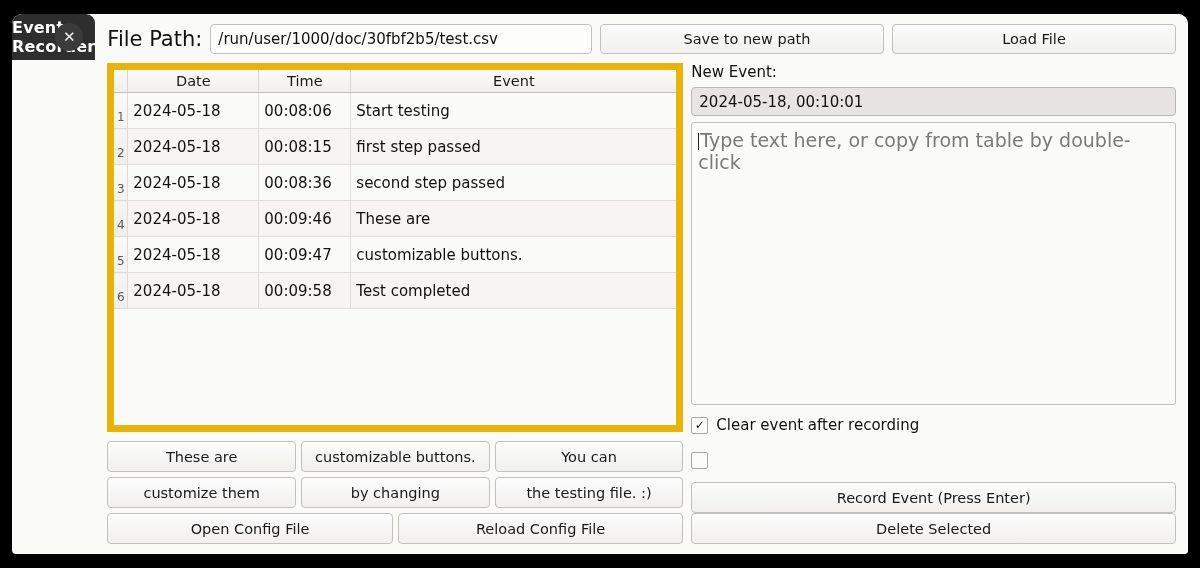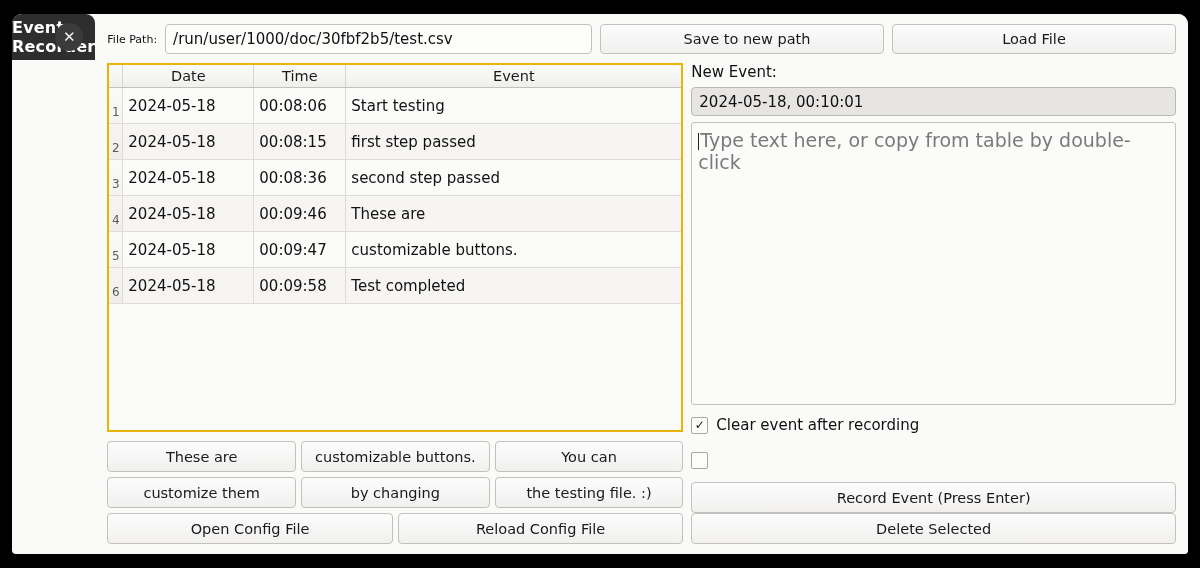--- a/index.html
+++ b/index.html
@@ -127,39 +127,39 @@
 
   
   #path-row {
     display: flex;
     align-items: center;
     gap: 8px;
     height: 30px;
     margin-bottom: 9px;
   }
   #file-path-label {
-    font-size: 11px;
+    font-size: 21px;
     color: #111111;
     white-space: nowrap;
   }
   #file-path-input {
     flex: 1 1 auto;
     height: 30px;
   }
   #top-buttons {
     display: flex;
     gap: 8px;
     flex: 0 0 auto;
   }
   #btn-save-path { width: 284px; padding-left: 10px; }
   #btn-load-file { width: 284px; }
 
   
   #table-wrap {
-    border: 2px solid #eab308;
+    border: 7px solid #eab308;
     background: #fbfbfa;
     flex: 1 1 auto;
     overflow: hidden;
     box-sizing: border-box;
   }
   table.evt {
     width: 100%;
     border-collapse: collapse;
     font-size: 15px;
     color: #111111;

